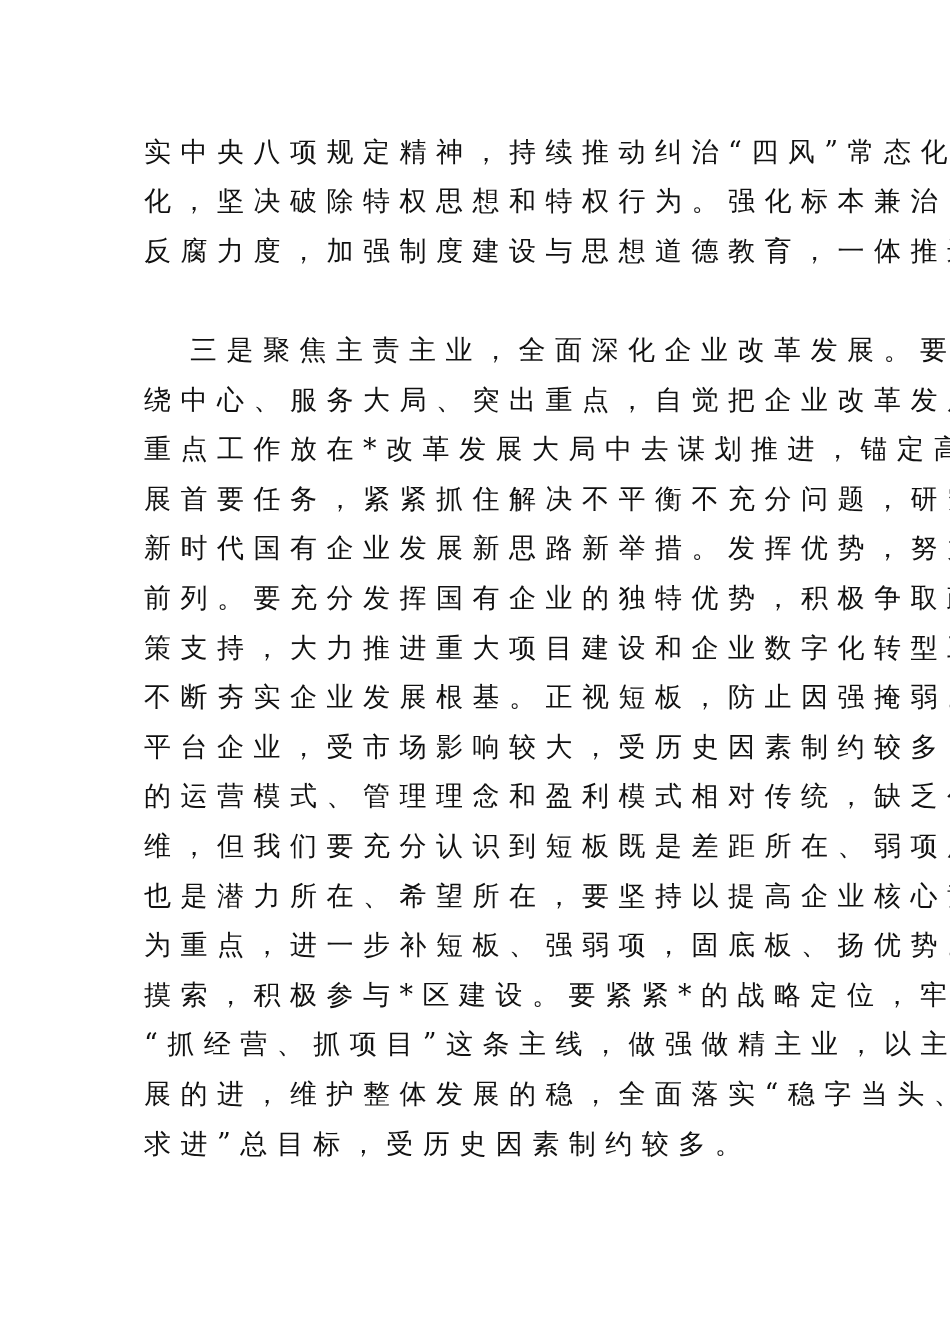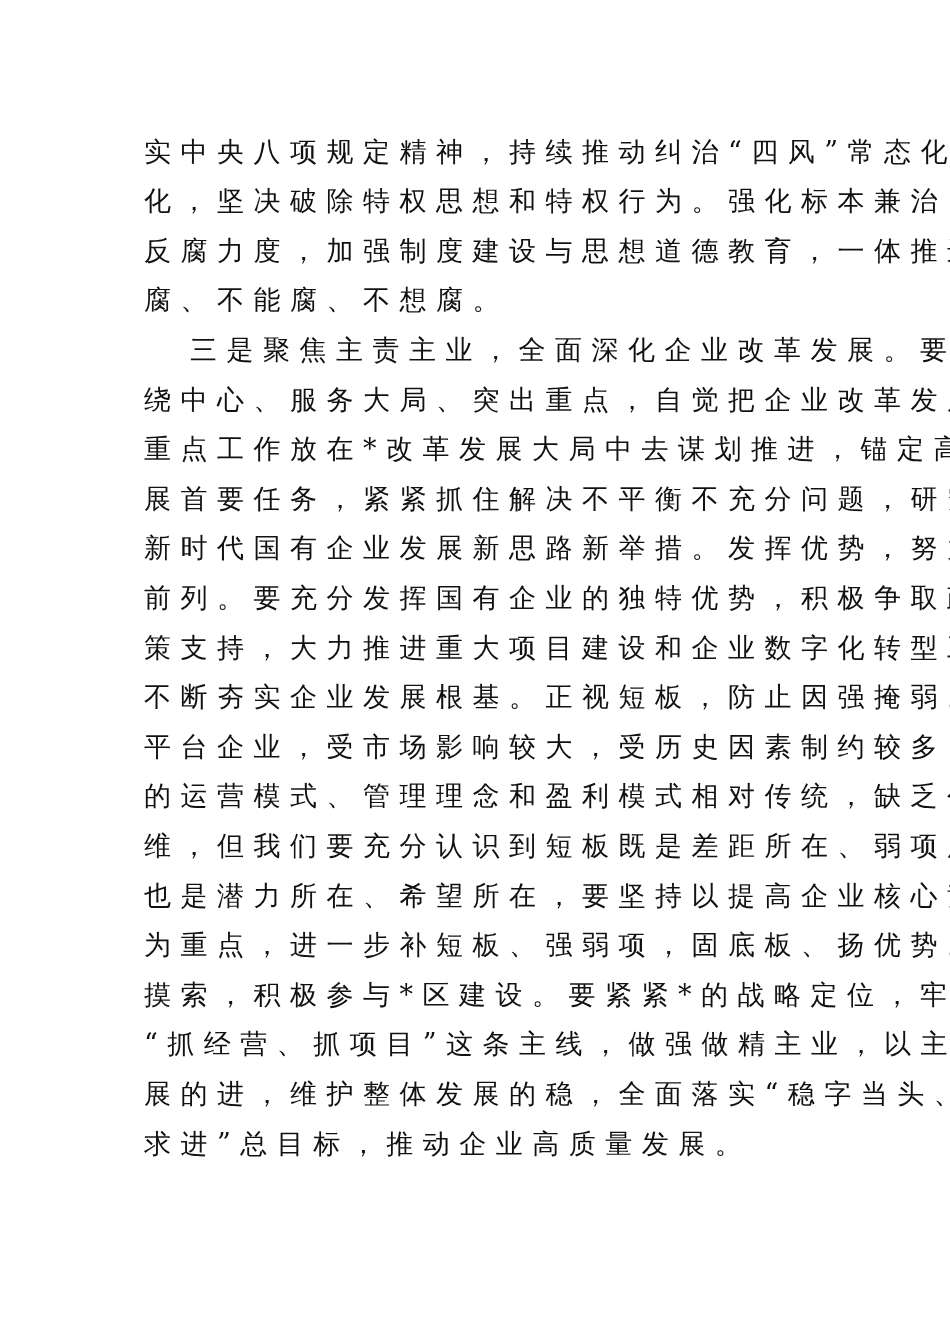--- a/index.html
+++ b/index.html
@@ -37,32 +37,31 @@
   }
 </style>
 </head>
 <body>
 
 <div class="page">
 
   <div class="line" style="top:132px">实中央八项规定精神，持续推动纠治“四风”常态化长效</div>
   <div class="line" style="top:181px">化，坚决破除特权思想和特权行为。强化标本兼治，加大</div>
   <div class="line" style="top:231px">反腐力度，加强制度建设与思想道德教育，一体推进不敢</div>
-  <div class="line" style="top:280px">腐、不能腐、不想腐。</div>
 
   <div class="line indent" style="top:330px">三是聚焦主责主业，全面深化企业改革发展。要坚持围</div>
   <div class="line" style="top:380px">绕中心、服务大局、突出重点，自觉把企业改革发展各项</div>
   <div class="line" style="top:429px">重点工作放在*改革发展大局中去谋划推进，锚定高质量发</div>
   <div class="line" style="top:479px">展首要任务，紧紧抓住解决不平衡不充分问题，研究解决</div>
   <div class="line" style="top:528px">新时代国有企业发展新思路新举措。发挥优势，努力走在</div>
   <div class="line" style="top:578px">前列。要充分发挥国有企业的独特优势，积极争取政府政</div>
   <div class="line" style="top:628px">策支持，大力推进重大项目建设和企业数字化转型工作，</div>
   <div class="line" style="top:677px">不断夯实企业发展根基。正视短板，防止因强掩弱。作为*</div>
   <div class="line" style="top:727px">平台企业，受市场影响较大，受历史因素制约较多，企业</div>
   <div class="line" style="top:776px">的运营模式、管理理念和盈利模式相对传统，缺乏创新思</div>
   <div class="line" style="top:826px">维，但我们要充分认识到短板既是差距所在、弱项所在，</div>
   <div class="line" style="top:876px">也是潜力所在、希望所在，要坚持以提高企业核心竞争力</div>
   <div class="line" style="top:925px">为重点，进一步补短板、强弱项，固底板、扬优势。主动</div>
   <div class="line" style="top:975px">摸索，积极参与*区建设。要紧紧*的战略定位，牢牢抓住</div>
   <div class="line" style="top:1024px">“抓经营、抓项目”这条主线，做强做精主业，以主业发</div>
   <div class="line" style="top:1074px">展的进，维护整体发展的稳，全面落实“稳字当头、稳中</div>
-  <div class="line" style="top:1124px">求进”总目标，推动企业高质量发展。</div>
+  <div class="line" style="top:1124px">求进”总目标，受历史因素制约较多。</div>
 </div>
 
 </body></html>

